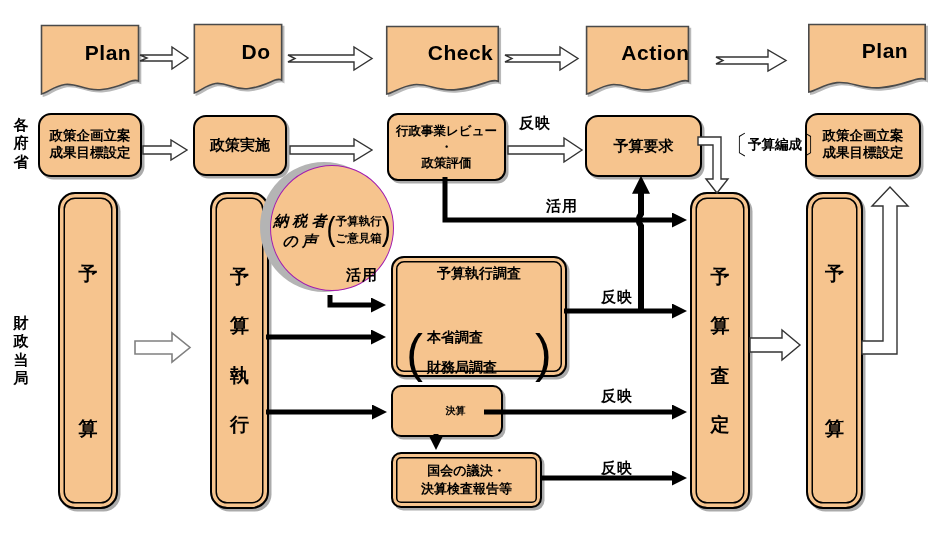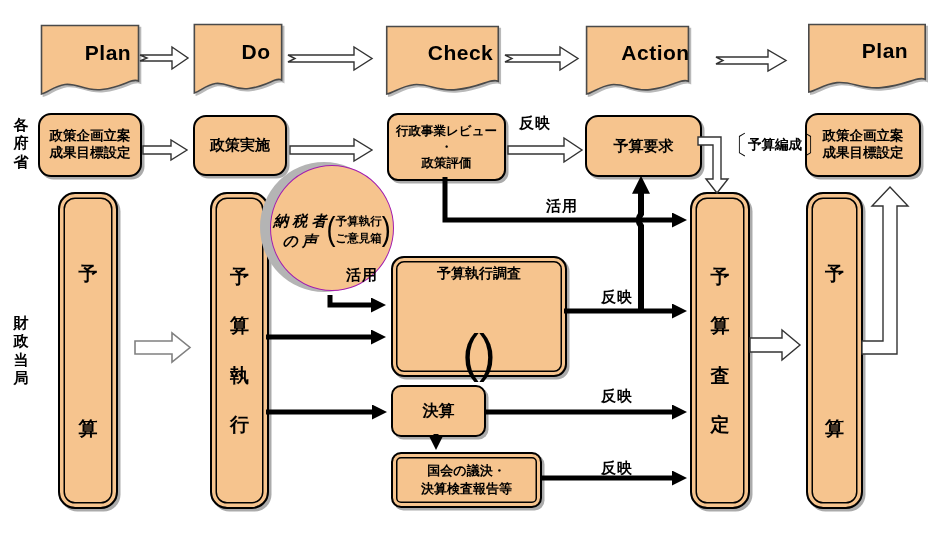--- a/index.html
+++ b/index.html
@@ -147,25 +147,29 @@
       <span class="circle-note-text pre">予算執行
 ご意見箱</span>
       <span class="paren paren-sm">)</span>
     </div>
   </div>
 
   <div class="rbox dbl survey" style="left:391px;top:256px;width:172px;height:110px;">
     <div class="survey-title">予算執行調査</div>
     <div class="survey-body">
       <span class="paren paren-lg">(</span>
+      <div class="survey-items">
+        <span>本省調査</span>
+        <span>財務局調査</span>
+      </div>
       <span class="paren paren-lg">)</span>
     </div>
   </div>
 
-  <div class="rbox" style="left:391px;top:385px;width:91px;height:48px;font-size:16px;border-radius:10px;">決算</div>
+  <div class="rbox" style="left:391px;top:385px;width:91px;height:48px;font-size:10px;border-radius:10px;padding-left:17px;">決算</div>
 
   <div class="rbox dbl pre" style="left:391px;top:452px;width:147px;height:52px;font-size:13px;border-radius:10px;line-height:1.4;">国会の議決・
 決算検査報告等</div>
 
   <div class="flabel" style="left:519px;top:114px;">反映</div>
   <div class="flabel" style="left:546px;top:197px;">活用</div>
   <div class="flabel" style="left:346px;top:266px;">活用</div>
   <div class="flabel" style="left:601px;top:288px;">反映</div>
   <div class="flabel" style="left:601px;top:387px;">反映</div>
   <div class="flabel" style="left:601px;top:459px;">反映</div>

